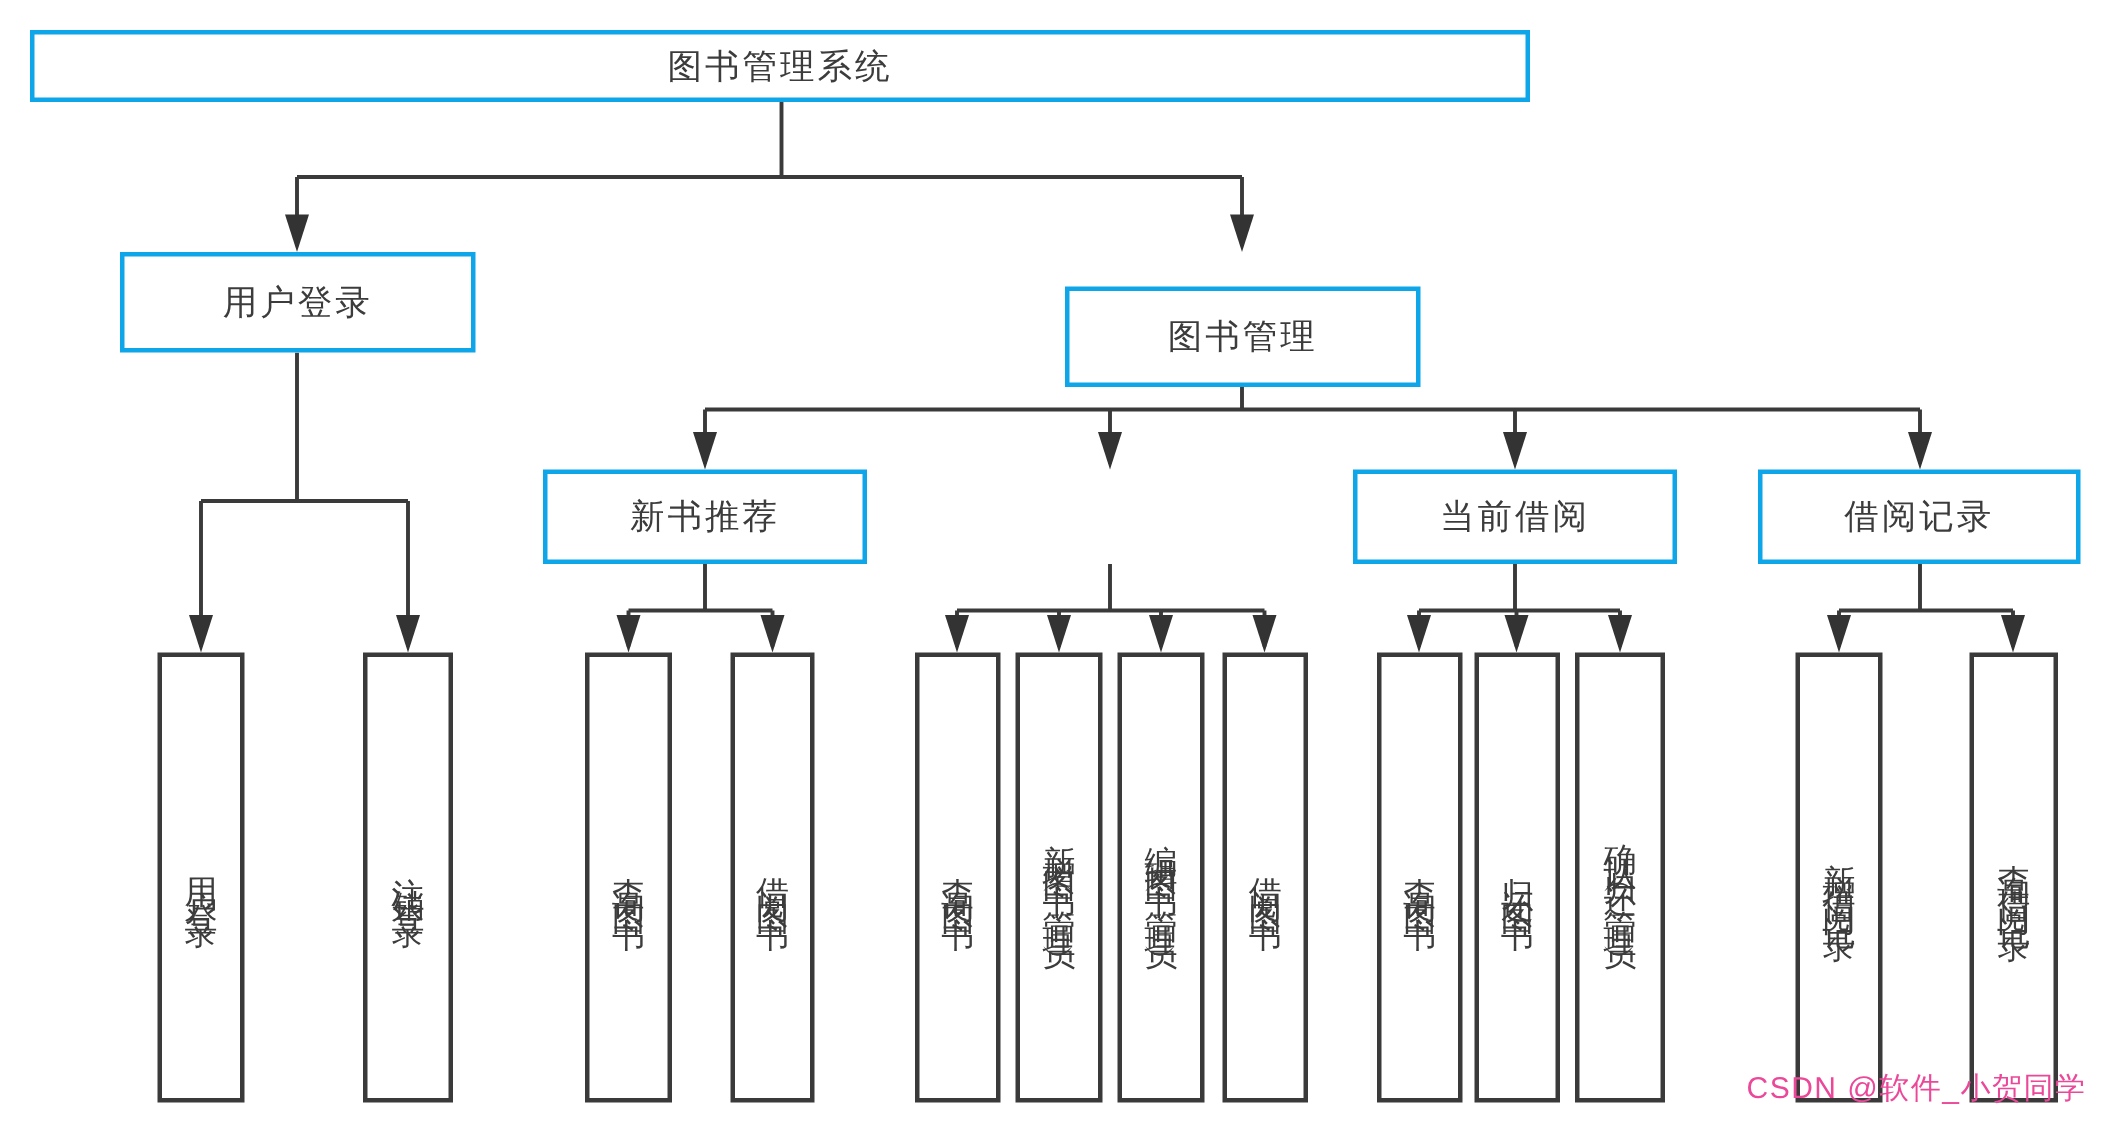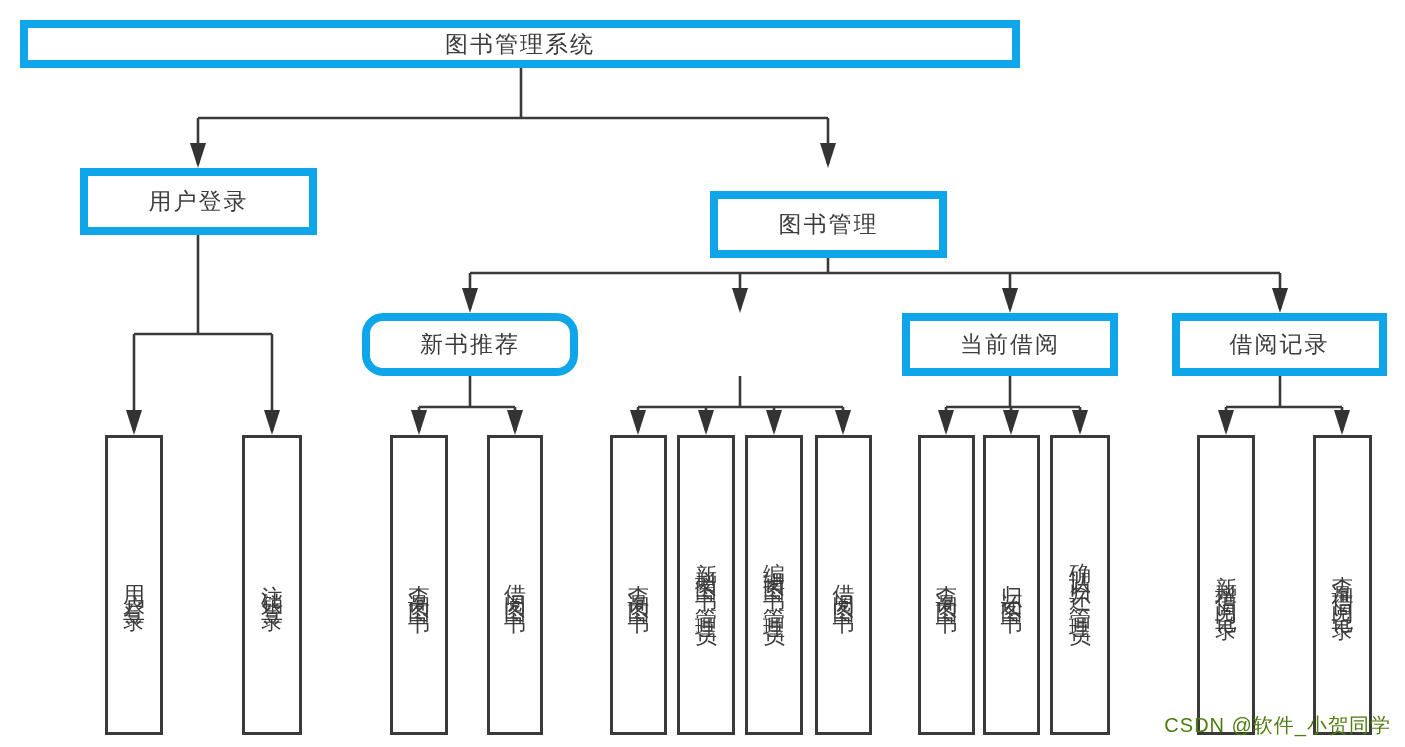--- a/index.html
+++ b/index.html
@@ -13,21 +13,21 @@
   }
   .connectors {
     position:absolute; left:0; top:0; width:1405px; height:747px;
     z-index:0;
   }
   .connectors path { stroke:#3a3a3a; stroke-width:2.6; fill:none; }
   .connectors polygon { fill:#333333; stroke:none; }
   .hnode {
     position:absolute;
     background:#ffffff;
-    border:8px solid #0ea5e9;
+    border:3px solid #0ea5e9;
     display:flex; align-items:center; justify-content:center;
     font-size:23px; letter-spacing:2px; color:#3c3c3c;
     z-index:1; white-space:nowrap;
   }
   .vnode {
     position:absolute;
     top:435px; height:300px;
     background:#ffffff;
     border:3px solid #3a3a3a;
     display:flex; align-items:center; justify-content:center;
@@ -36,21 +36,21 @@
   .vnode .vtext {
     writing-mode:vertical-rl;
     text-orientation:mixed;
     font-size:22px; letter-spacing:9px; line-height:1;
     color:#3c3c3c; white-space:nowrap;
   }
   .watermark {
     position:absolute;
     right:14px; top:712px;
     font-size:20px; letter-spacing:1px;
-    color:#4d7c0f;
+    color:#ec4899;
     z-index:2; white-space:nowrap;
   }
 </style>
 </head>
 <body>
 
 <div class="stage">
 
   <svg class="connectors" viewBox="0 0 1405 747" xmlns="http://www.w3.org/2000/svg">
 
@@ -100,21 +100,21 @@
       <polygon points="1218,410 1234,410 1226,435"></polygon>
       <polygon points="1334,410 1350,410 1342,435"></polygon>
     </g>
   </svg>
 
   <div class="hnode" style="left:20px; top:20px; width:1000px; height:48px;">图书管理系统</div>
 
   <div class="hnode" style="left:80px; top:168px; width:237px; height:67px;">用户登录</div>
   <div class="hnode" style="left:710px; top:168px; width:237px; height:67px;margin-top:23px;">图书管理</div>
 
-  <div class="hnode" style="left:362px; top:313px; width:216px; height:63px;border-radius:21px;">新书推荐</div>
+  <div class="hnode" style="left:362px; top:313px; width:216px; height:63px;">新书推荐</div>
   <div class="hnode" style="left:902px; top:313px; width:216px; height:63px;">当前借阅</div>
   <div class="hnode" style="left:1172px; top:313px; width:215px; height:63px;">借阅记录</div>
 
   <div class="vnode" style="left:105px; width:58px;">
     <span class="vtext">用户登录</span>
   </div>
   <div class="vnode" style="left:242px; width:60px;">
     <span class="vtext">注销登录</span>
   </div>
 

